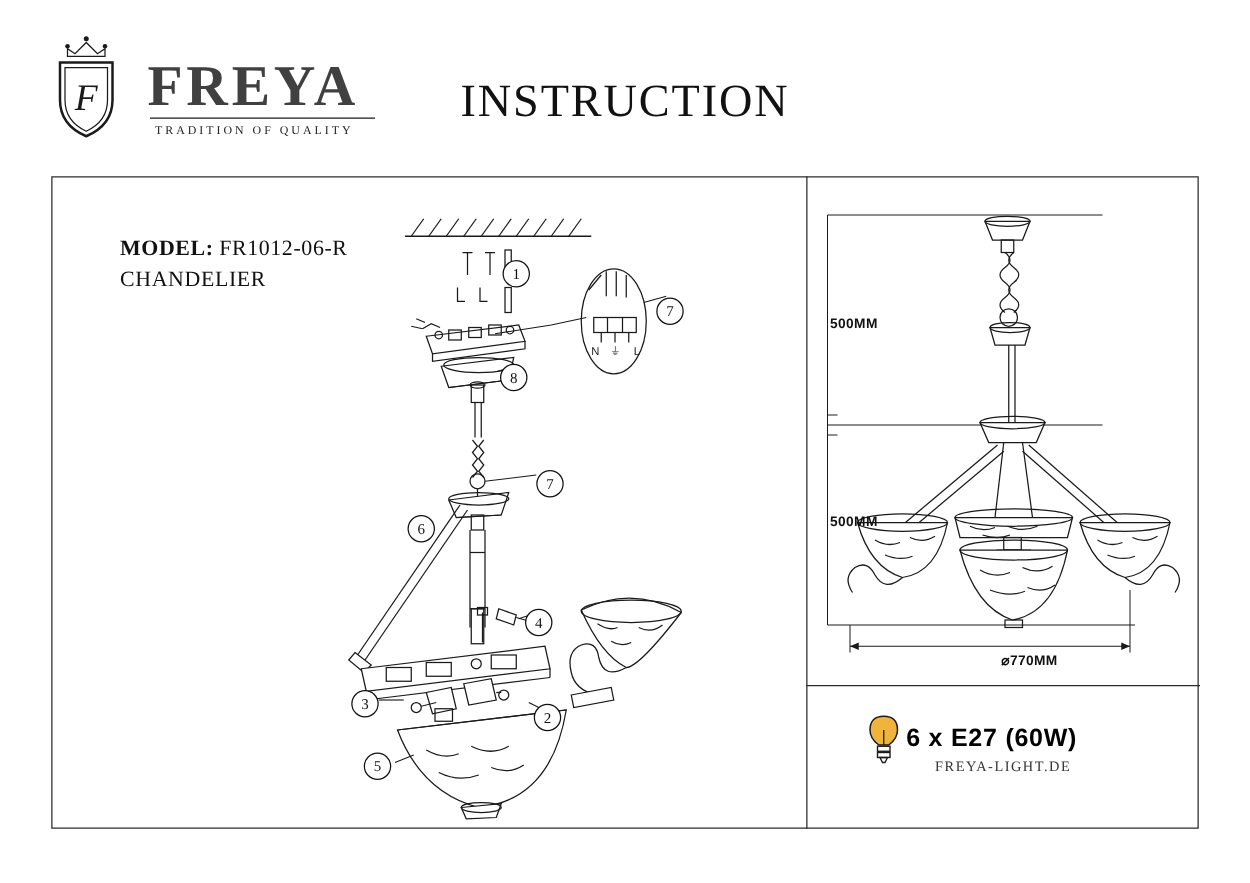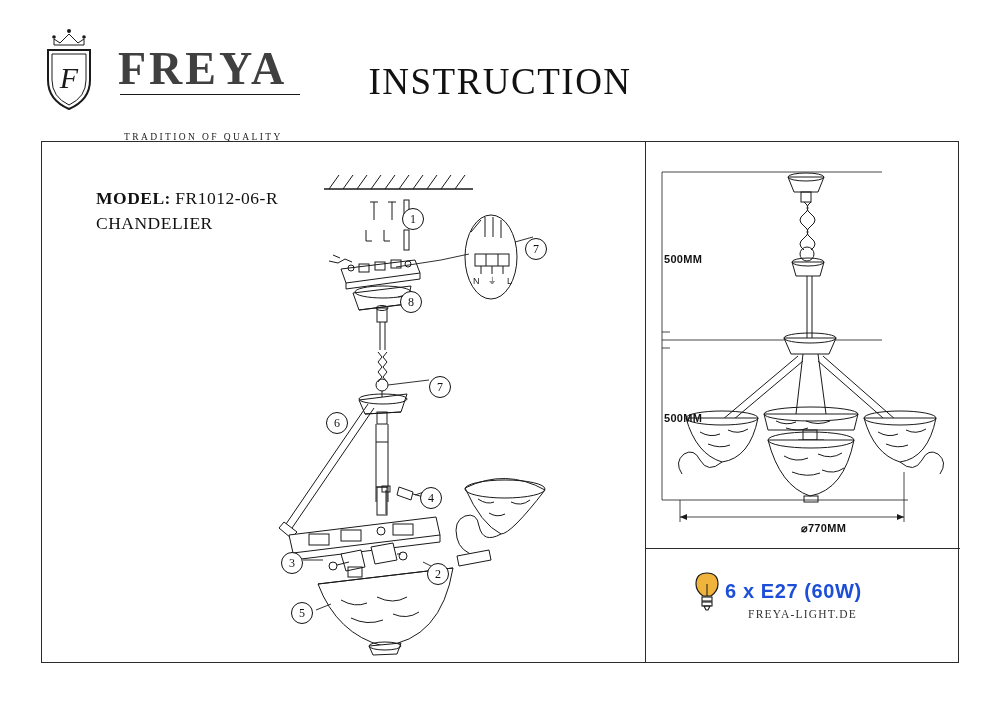--- a/index.html
+++ b/index.html
@@ -48,21 +48,20 @@
     color: #404040;
     line-height: 1;
   }
   .brand-tag {
     position: absolute;
     left: 84px; top: 72px;
     font-family: "Liberation Serif", serif;
     font-size: 9.5px;
     letter-spacing: 2.4px;
     color: #222;
-    margin-top: 32px;
   }
   .brand-rule {
     position: absolute;
     left: 80px; top: 66px;
     width: 180px; height: 1px;
     background: #1a1a1a;
   }
   .title {
     position: absolute;
     left: 0; top: 60px;
@@ -135,21 +134,21 @@
   .dim-w  { left: 789px; top: 522px; }
 
   
   .lamp-spec {
     position: absolute;
     left: 725px; top: 580px;
     font-family: "Liberation Sans", sans-serif;
     font-size: 20px;
     font-weight: 700;
     letter-spacing: .6px;
-    color: #1d4ed8;
+    color: #000000;
   }
   .bulb-icon {
     position: absolute;
     left: 690px; top: 570px;
     width: 34px; height: 42px;
   }
   .website {
     position: absolute;
     left: 645px; top: 608px;
     width: 315px;

